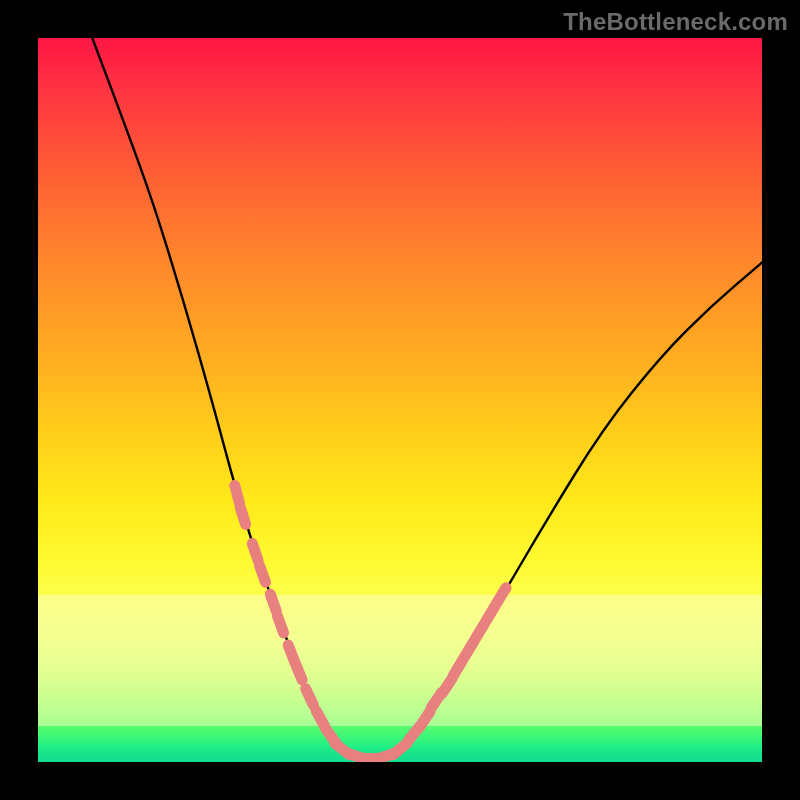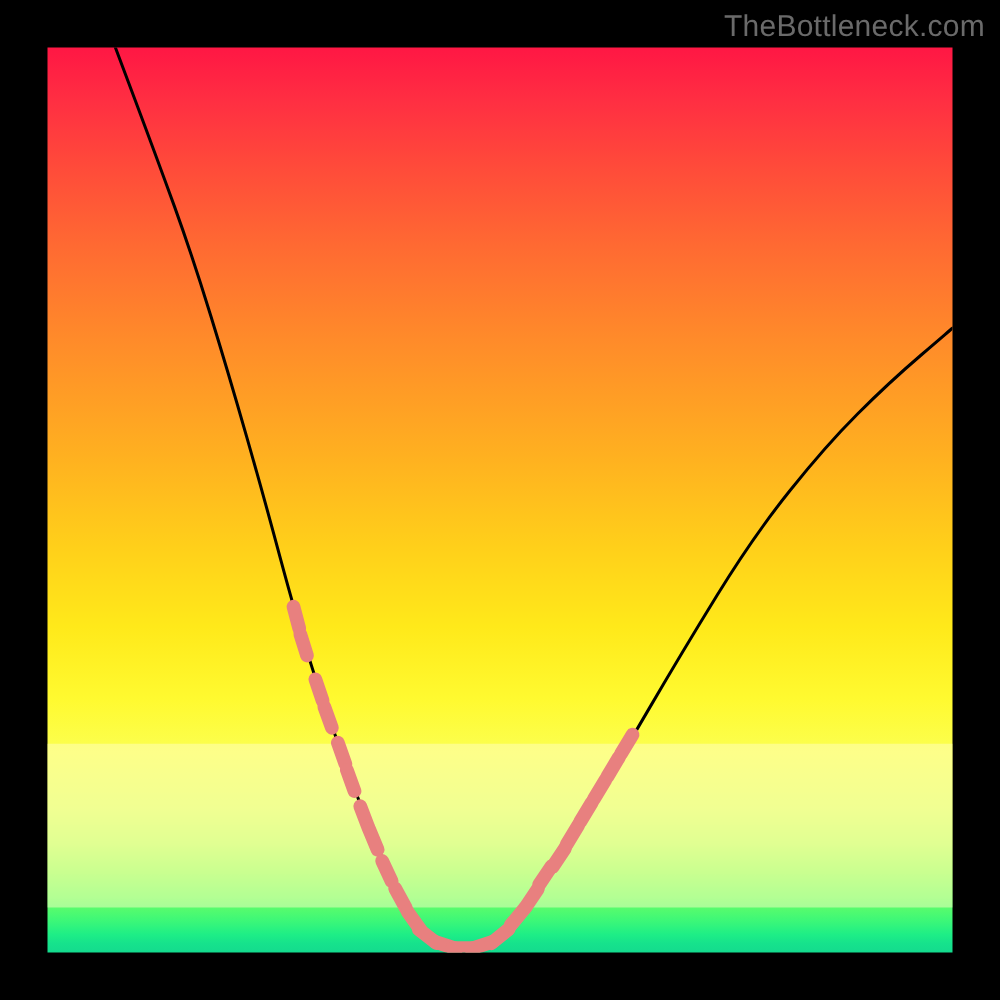--- a/index.html
+++ b/index.html
@@ -54,21 +54,21 @@
     width: 100%;
     background: rgba(255, 255, 200, 0.48);
     pointer-events: none;
   }
   .watermark {
     position: absolute;
     top: 8px;
     right: 12px;
     color: #6a6a6a;
     font-size: 24px;
-    font-weight: 400;
+    font-weight: 700;
     letter-spacing: 0.2px;
     pointer-events: none;
     text-align: center;
   }
   svg.overlay {
     position: absolute;
     left: 38px;
     top: 38px;
     width: 724px;
     height: 724px;

